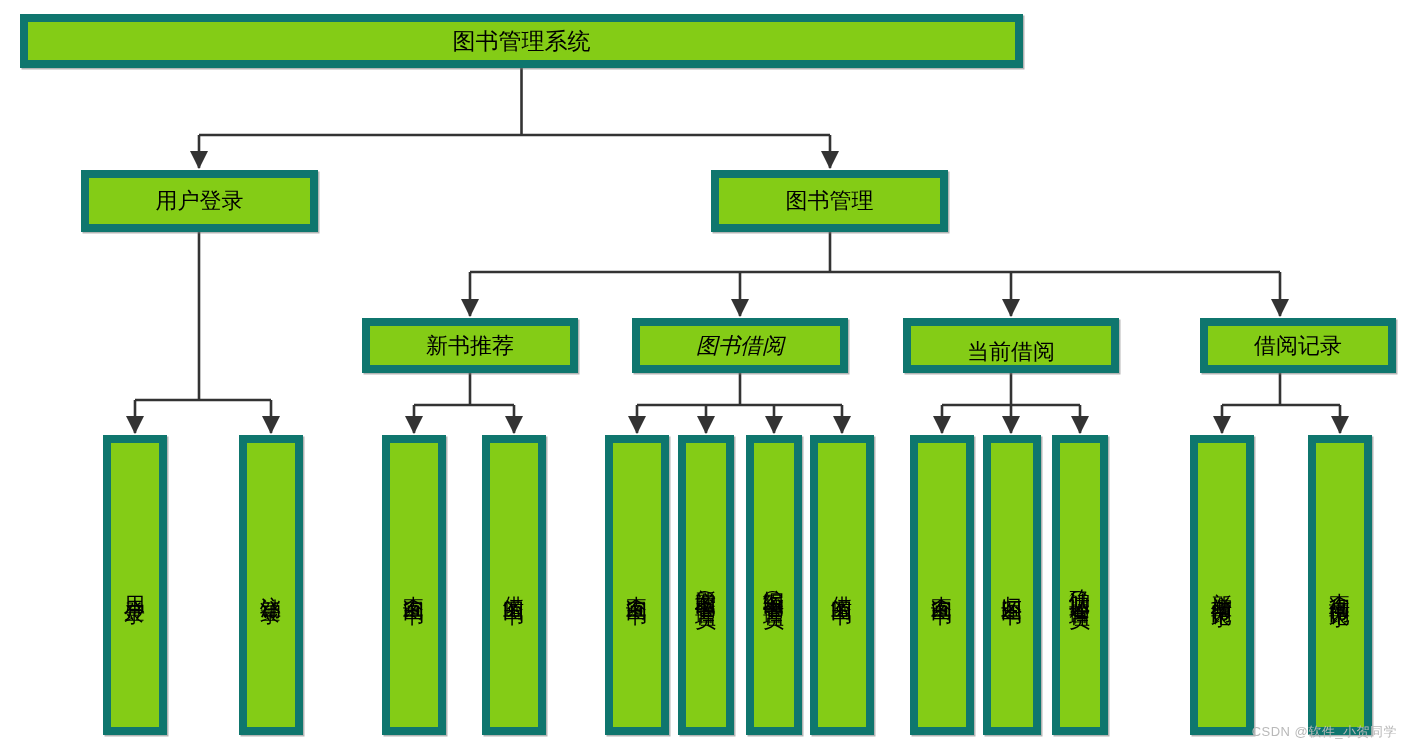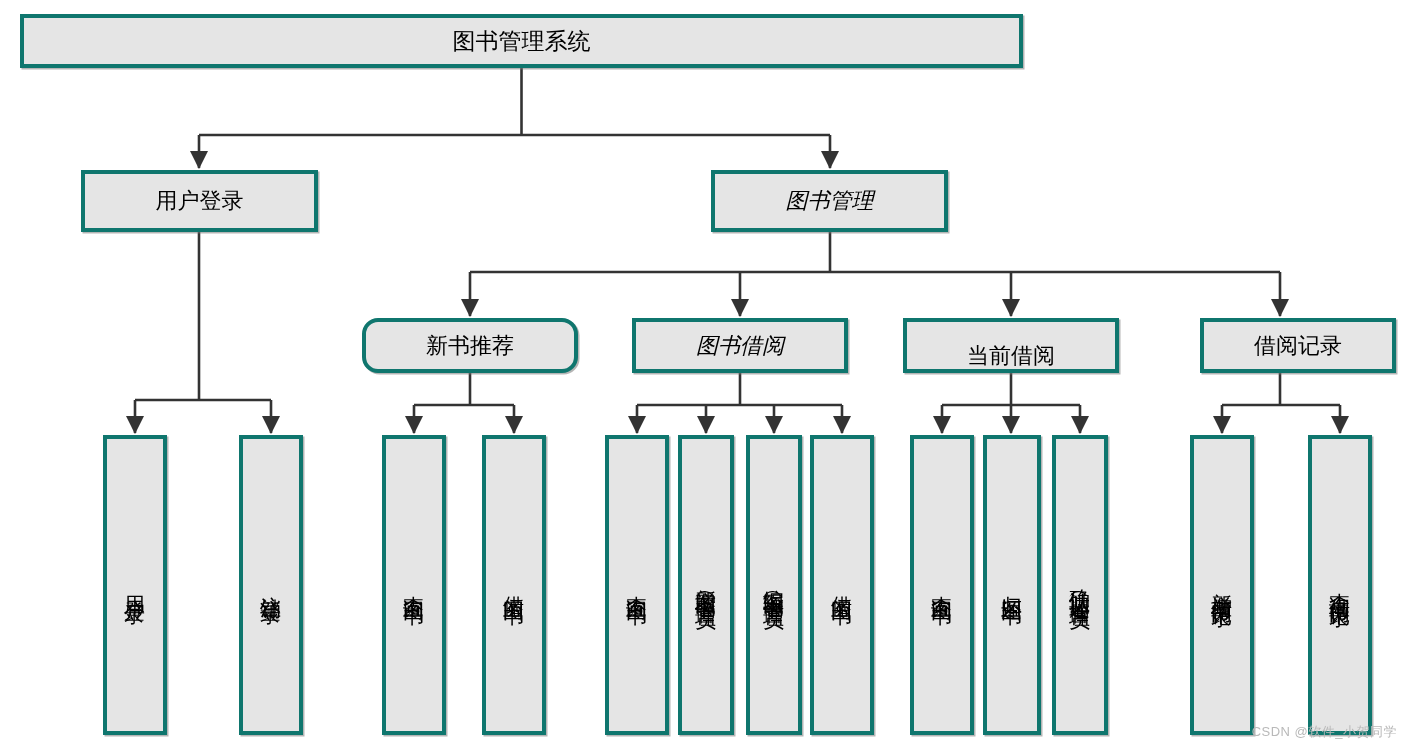--- a/index.html
+++ b/index.html
@@ -21,22 +21,22 @@
     position: absolute;
     left: 0;
     top: 0;
     width: 1405px;
     height: 747px;
     pointer-events: none;
   }
   .node {
     position: absolute;
     box-sizing: border-box;
-    background: #e5e5e5;
-    border: 4px solid #0f766e;
+    background: #84cc16;
+    border: 8px solid #0f766e;
     box-shadow: 1.5px 1.5px 0 0 rgba(120,120,120,0.55);
     display: flex;
     align-items: center;
     justify-content: center;
     color: #000000;
     z-index: 3;
   }
   .node .lbl {
     display: block;
     text-align: center;
@@ -135,25 +135,25 @@
     </g>
   </svg>
 
   <div class="node horiz root" style="left:20px; top:14px; width:1003px; height:54px;">
     <span class="lbl">图书管理系统</span>
   </div>
 
   <div class="node horiz" style="left:81px; top:170px; width:237px; height:62px;">
     <span class="lbl">用户登录</span>
   </div>
-  <div class="node horiz" style="left:711px; top:170px; width:237px; height:62px;font-style:italic;">
+  <div class="node horiz" style="left:711px; top:170px; width:237px; height:62px;">
     <span class="lbl">图书管理</span>
   </div>
 
-  <div class="node horiz" style="left:362px; top:318px; width:216px; height:55px;border-radius:16px;">
+  <div class="node horiz" style="left:362px; top:318px; width:216px; height:55px;">
     <span class="lbl">新书推荐</span>
   </div>
   <div class="node horiz" style="left:632px; top:318px; width:216px; height:55px;font-style:italic;">
     <span class="lbl">图书借阅</span>
   </div>
   <div class="node horiz" style="left:903px; top:318px; width:216px; height:55px;align-items:flex-end;">
     <span class="lbl">当前借阅</span>
   </div>
   <div class="node horiz" style="left:1200px; top:318px; width:196px; height:55px;">
     <span class="lbl">借阅记录</span>

